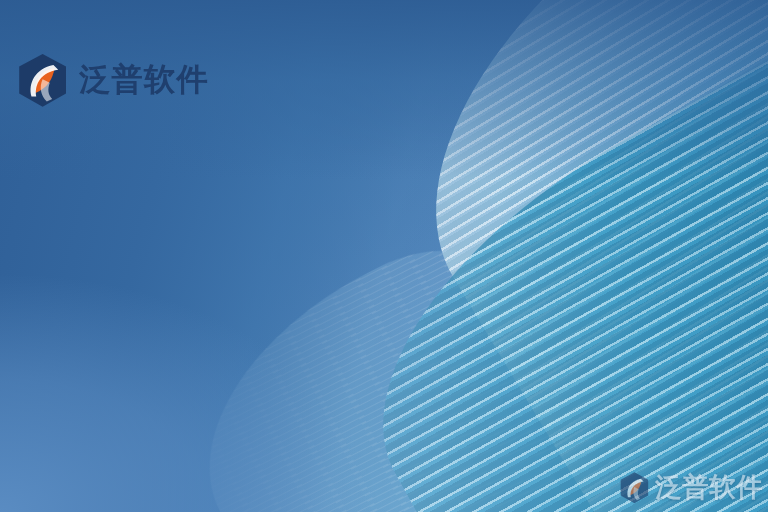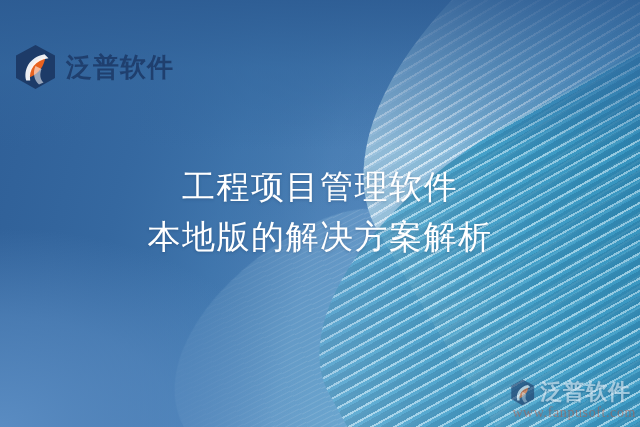--- a/index.html
+++ b/index.html
@@ -213,33 +213,28 @@
         <path d="M15.5 33.5 C14 24 20 15 31.5 12.5 C30 22 25.5 29.5 15.5 33.5 Z" fill="#e8621f"></path>
         <path d="M12.2 36.5 C9.2 25.5 15.5 13 30.5 10.2 L34.5 14.2 C21 16.2 14.5 25.5 16.2 36.5 Z" fill="#ffffff" opacity="0.92"></path>
         <path d="M25 40.5 C20 36 18.5 28.5 21.5 22 L27.5 25 C25.5 30.5 26 35 29.5 38.5 Z" fill="#ffffff" opacity="0.55"></path>
       </svg>
     </span>
     <span class="logo-text">
       <span class="logo-cn">泛普软件</span>
     </span>
   </div>
 
-  <div class="headline">
-    <span class="ln">工程项目管理软件</span>
-    <span class="ln">本地版的解决方案解析</span>
-  </div>
 
   <div class="watermark">
     <span class="wm-row">
       <span>
         <svg class="wm-mark" viewBox="0 0 44 46" xmlns="http://www.w3.org/2000/svg">
           <path d="M21.5 1 L41 11.5 L41 34 L21.5 45 L2 34 L2 11.5 Z" fill="#1d3b68"></path>
           <path d="M15.5 33.5 C14 24 20 15 31.5 12.5 C30 22 25.5 29.5 15.5 33.5 Z" fill="#e8621f"></path>
           <path d="M12.2 36.5 C9.2 25.5 15.5 13 30.5 10.2 L34.5 14.2 C21 16.2 14.5 25.5 16.2 36.5 Z" fill="#ffffff" opacity="0.9"></path>
           <path d="M25 40.5 C20 36 18.5 28.5 21.5 22 L27.5 25 C25.5 30.5 26 35 29.5 38.5 Z" fill="#ffffff" opacity="0.5"></path>
         </svg>
       </span>
       <span class="wm-cn">泛普软件</span>
     </span>
-    <span class="wm-url">www.fanpusoft.com</span>
   </div>
 
 </div>
 
 </body></html>

